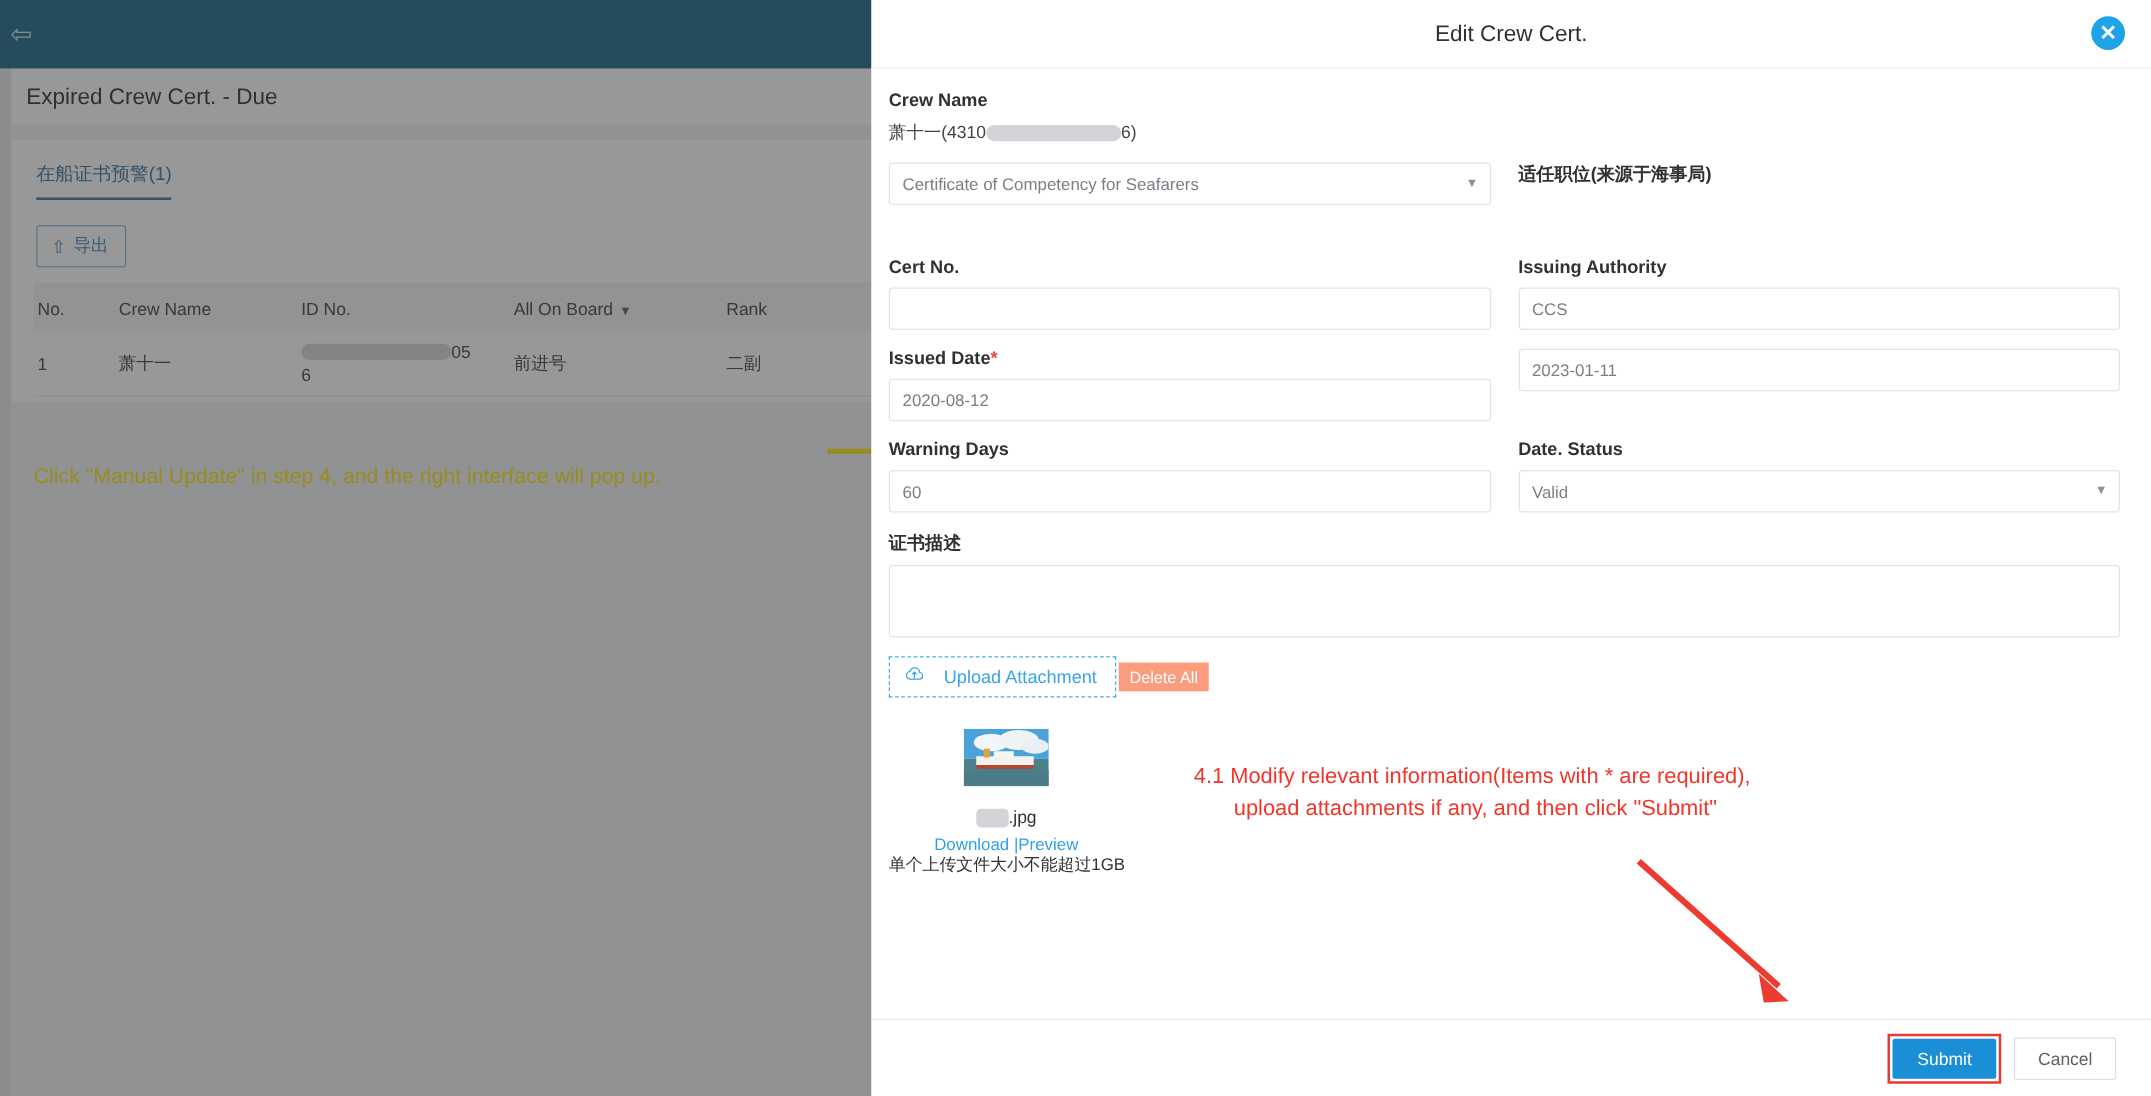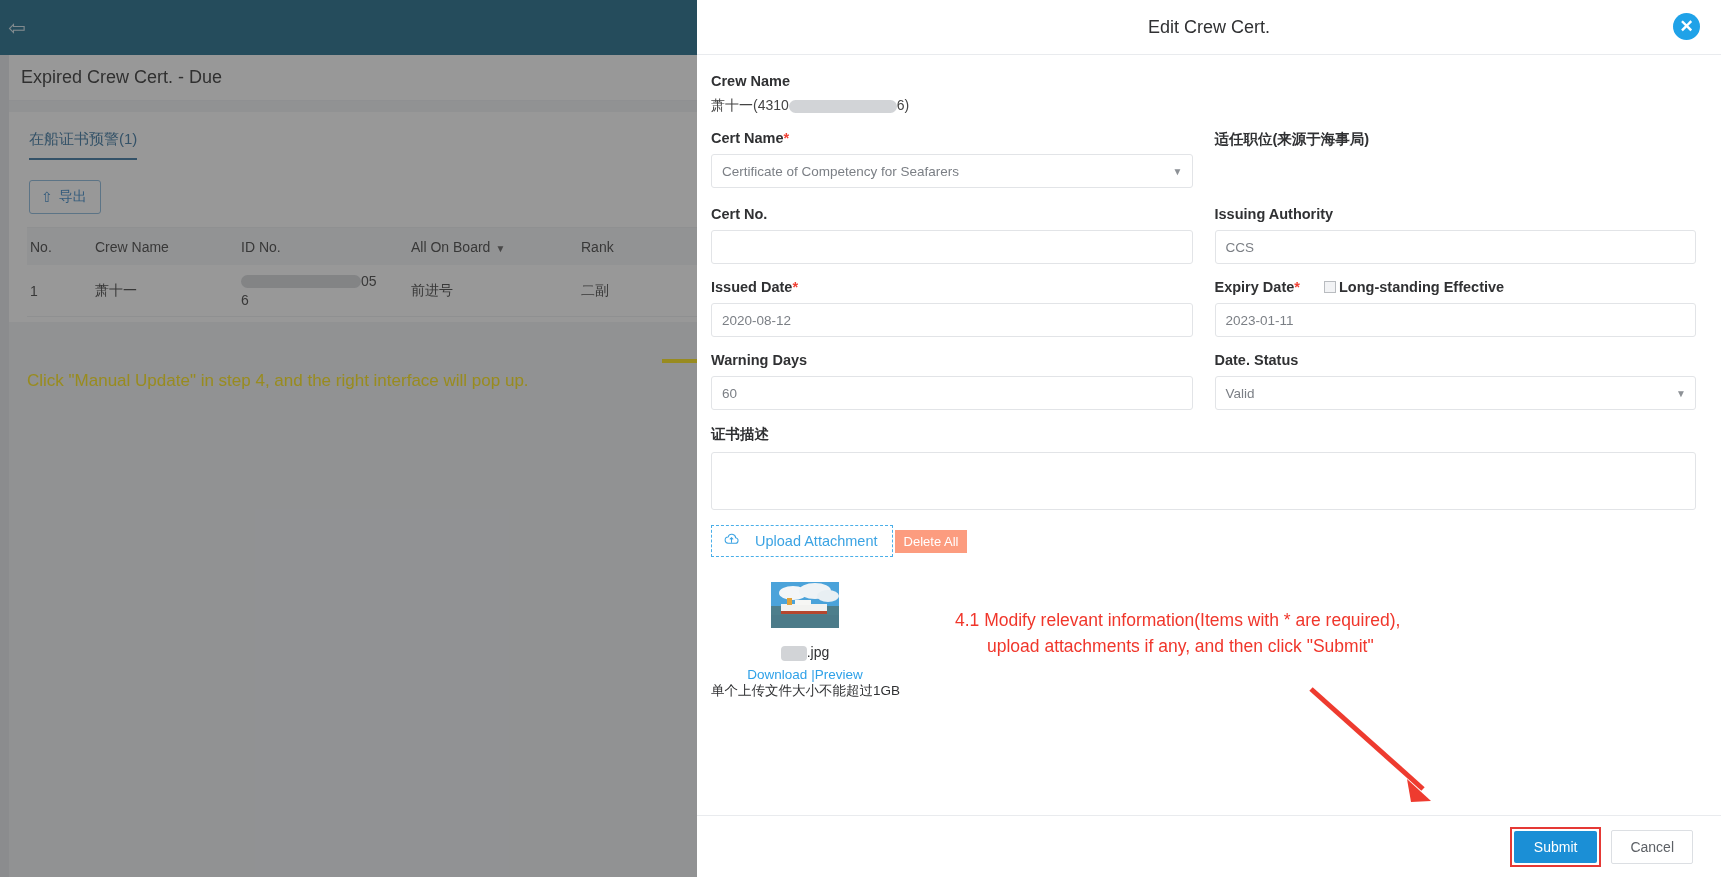--- a/index.html
+++ b/index.html
@@ -257,23 +257,20 @@
     <div class="field">
       <div class="flabel">Crew Name</div>
       <div class="fvalue-plain">
         <span>萧十一(4310</span><span class="redact" style="width:108px;"></span><span>6)</span>
       </div>
     </div>
 
     <div class="grid2">
       <div class="col">
         <div class="field">
-          <div class="flabel">
-            <span>Cert Name</span><span class="req">*</span>
-          </div>
           <div class="ctl">
             <span>Certificate of Competency for Seafarers</span>
             <span class="caret">▼</span>
           </div>
         </div>
       </div>
       <div class="col">
         <div class="field">
           <div class="flabel">适任职位(来源于海事局)</div>
           <div class="ctl ghost"></div>
@@ -300,24 +297,20 @@
       <div class="col">
         <div class="field">
           <div class="flabel">
             <span>Issued Date</span><span class="req">*</span>
           </div>
           <div class="ctl">2020-08-12</div>
         </div>
       </div>
       <div class="col">
         <div class="field">
-          <div class="flabel">
-            <span>Expiry Date</span><span class="req">*</span>
-            <span style="margin-left:20px;"><span class="chk"></span><span class="inline-label">Long-standing Effective</span></span>
-          </div>
           <div class="ctl">2023-01-11</div>
         </div>
       </div>
     </div>
 
     <div class="grid2">
       <div class="col">
         <div class="field">
           <div class="flabel">Warning Days</div>
           <div class="ctl">60</div>

